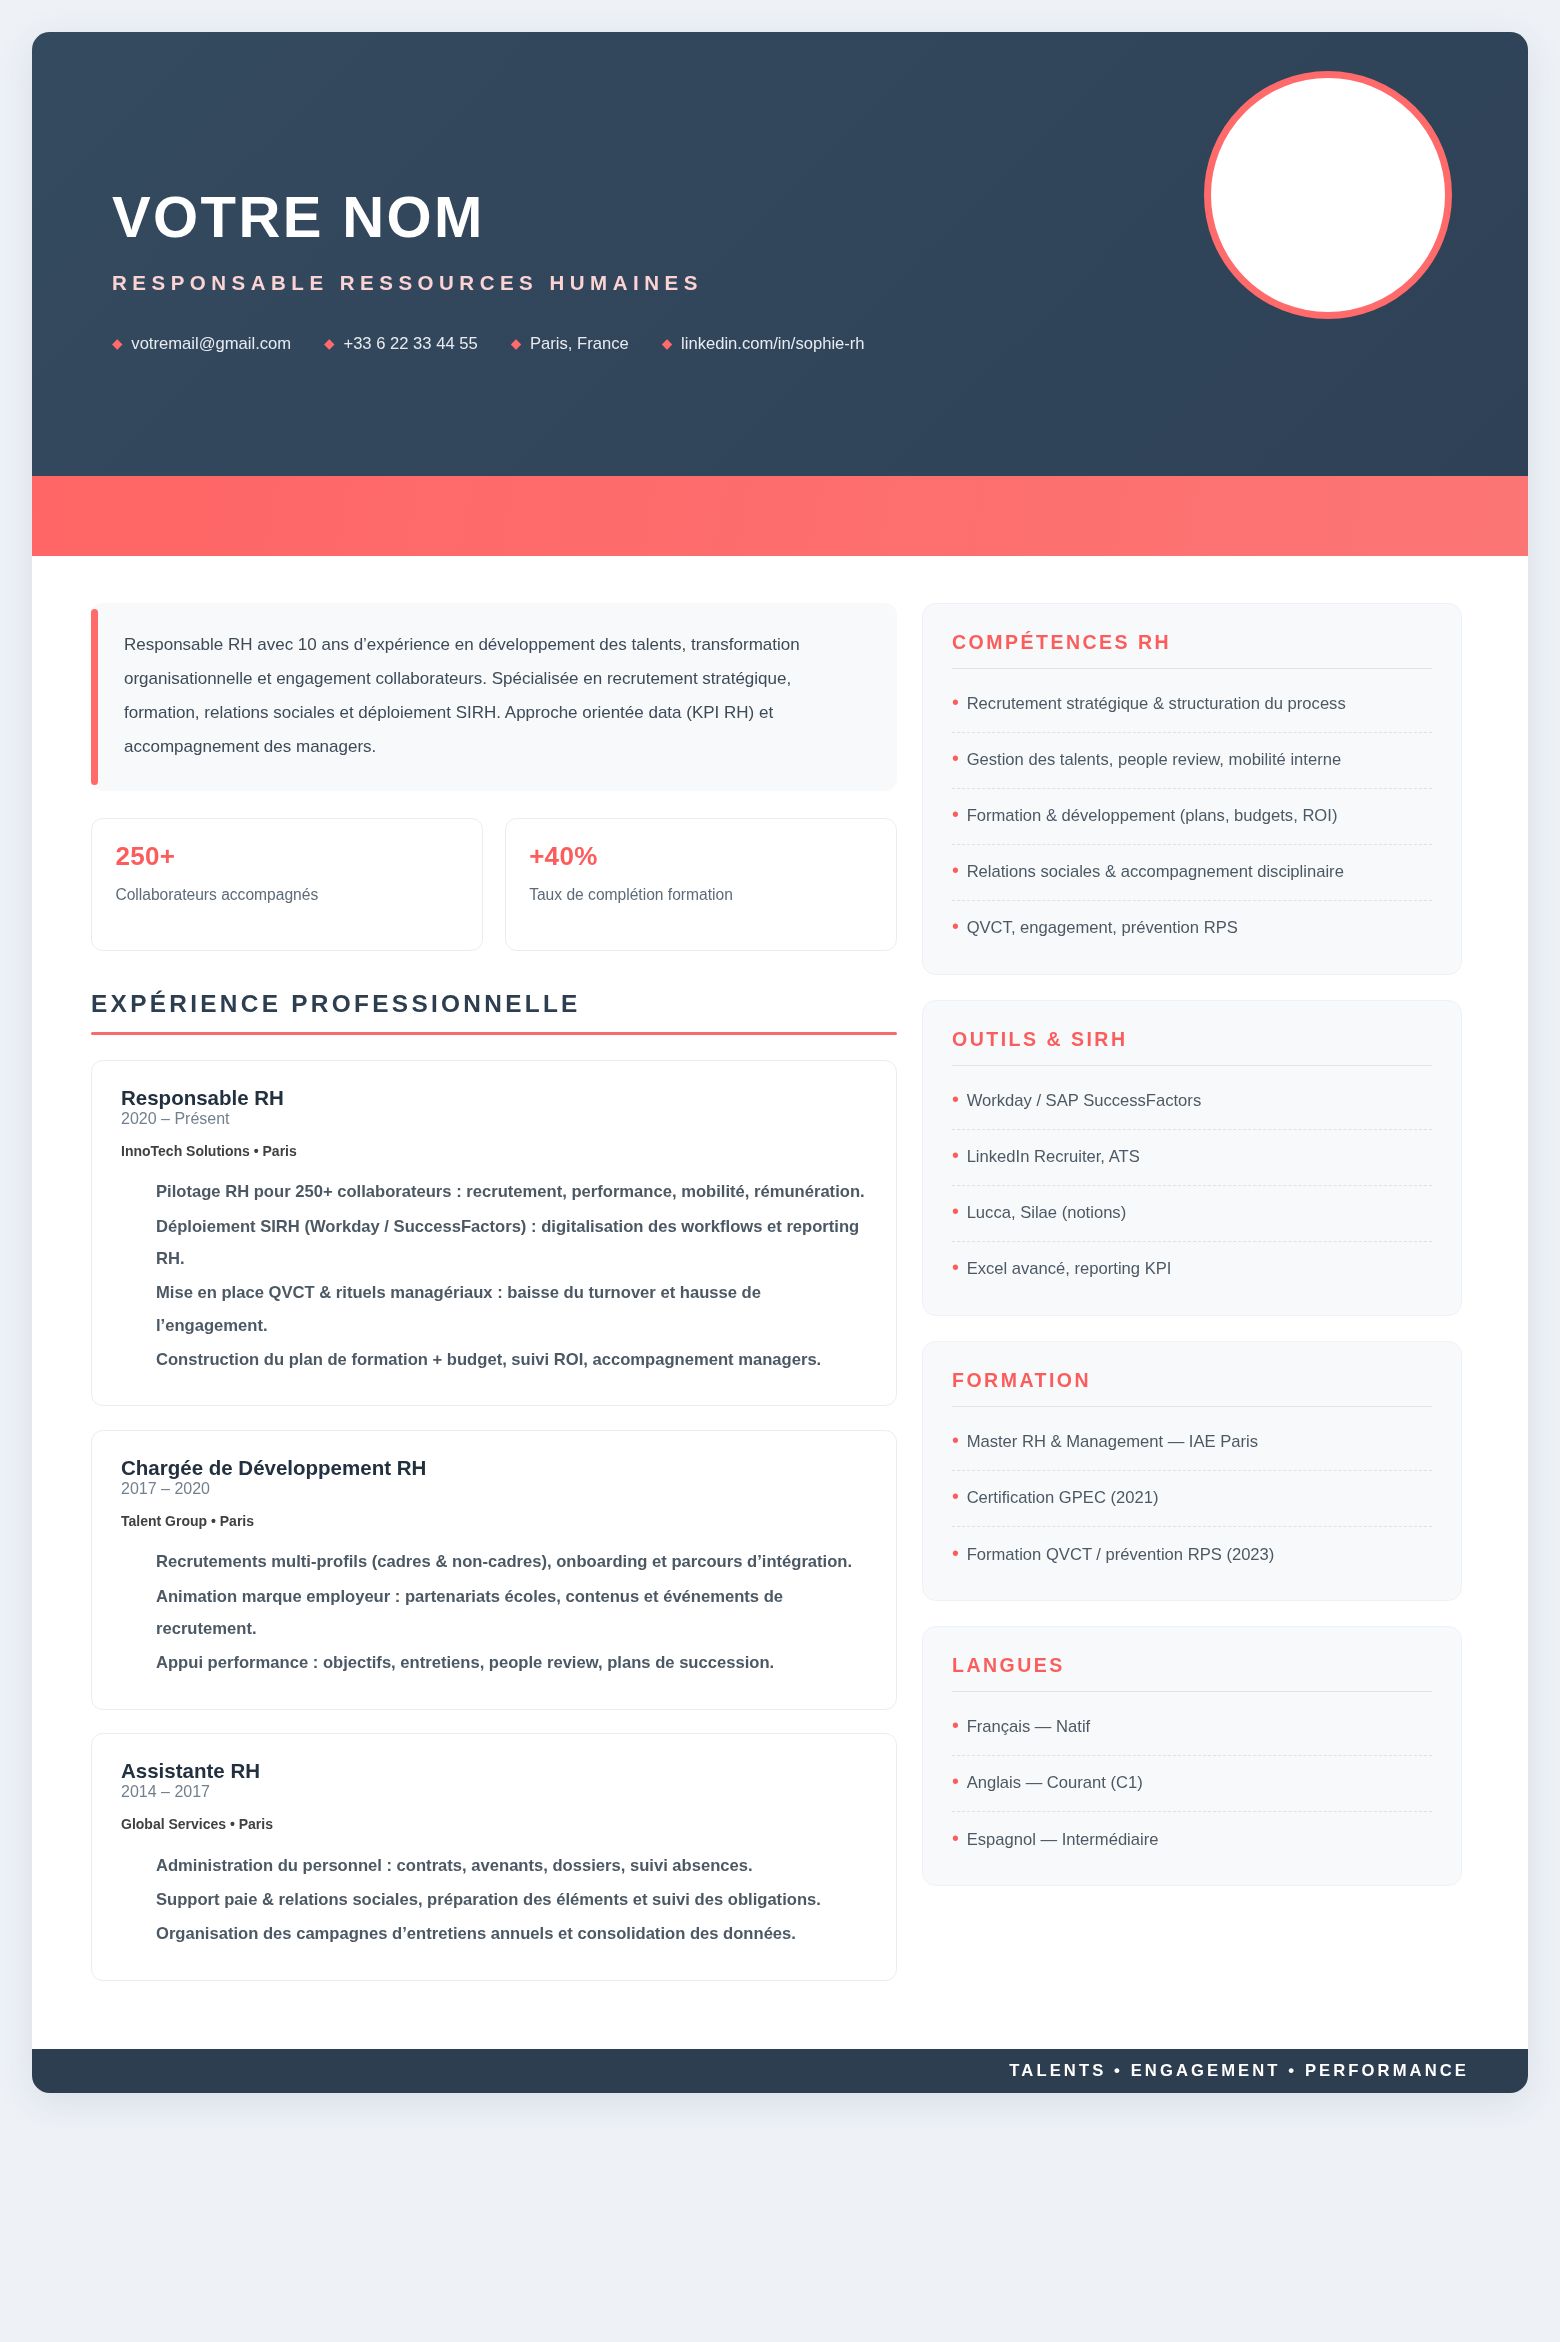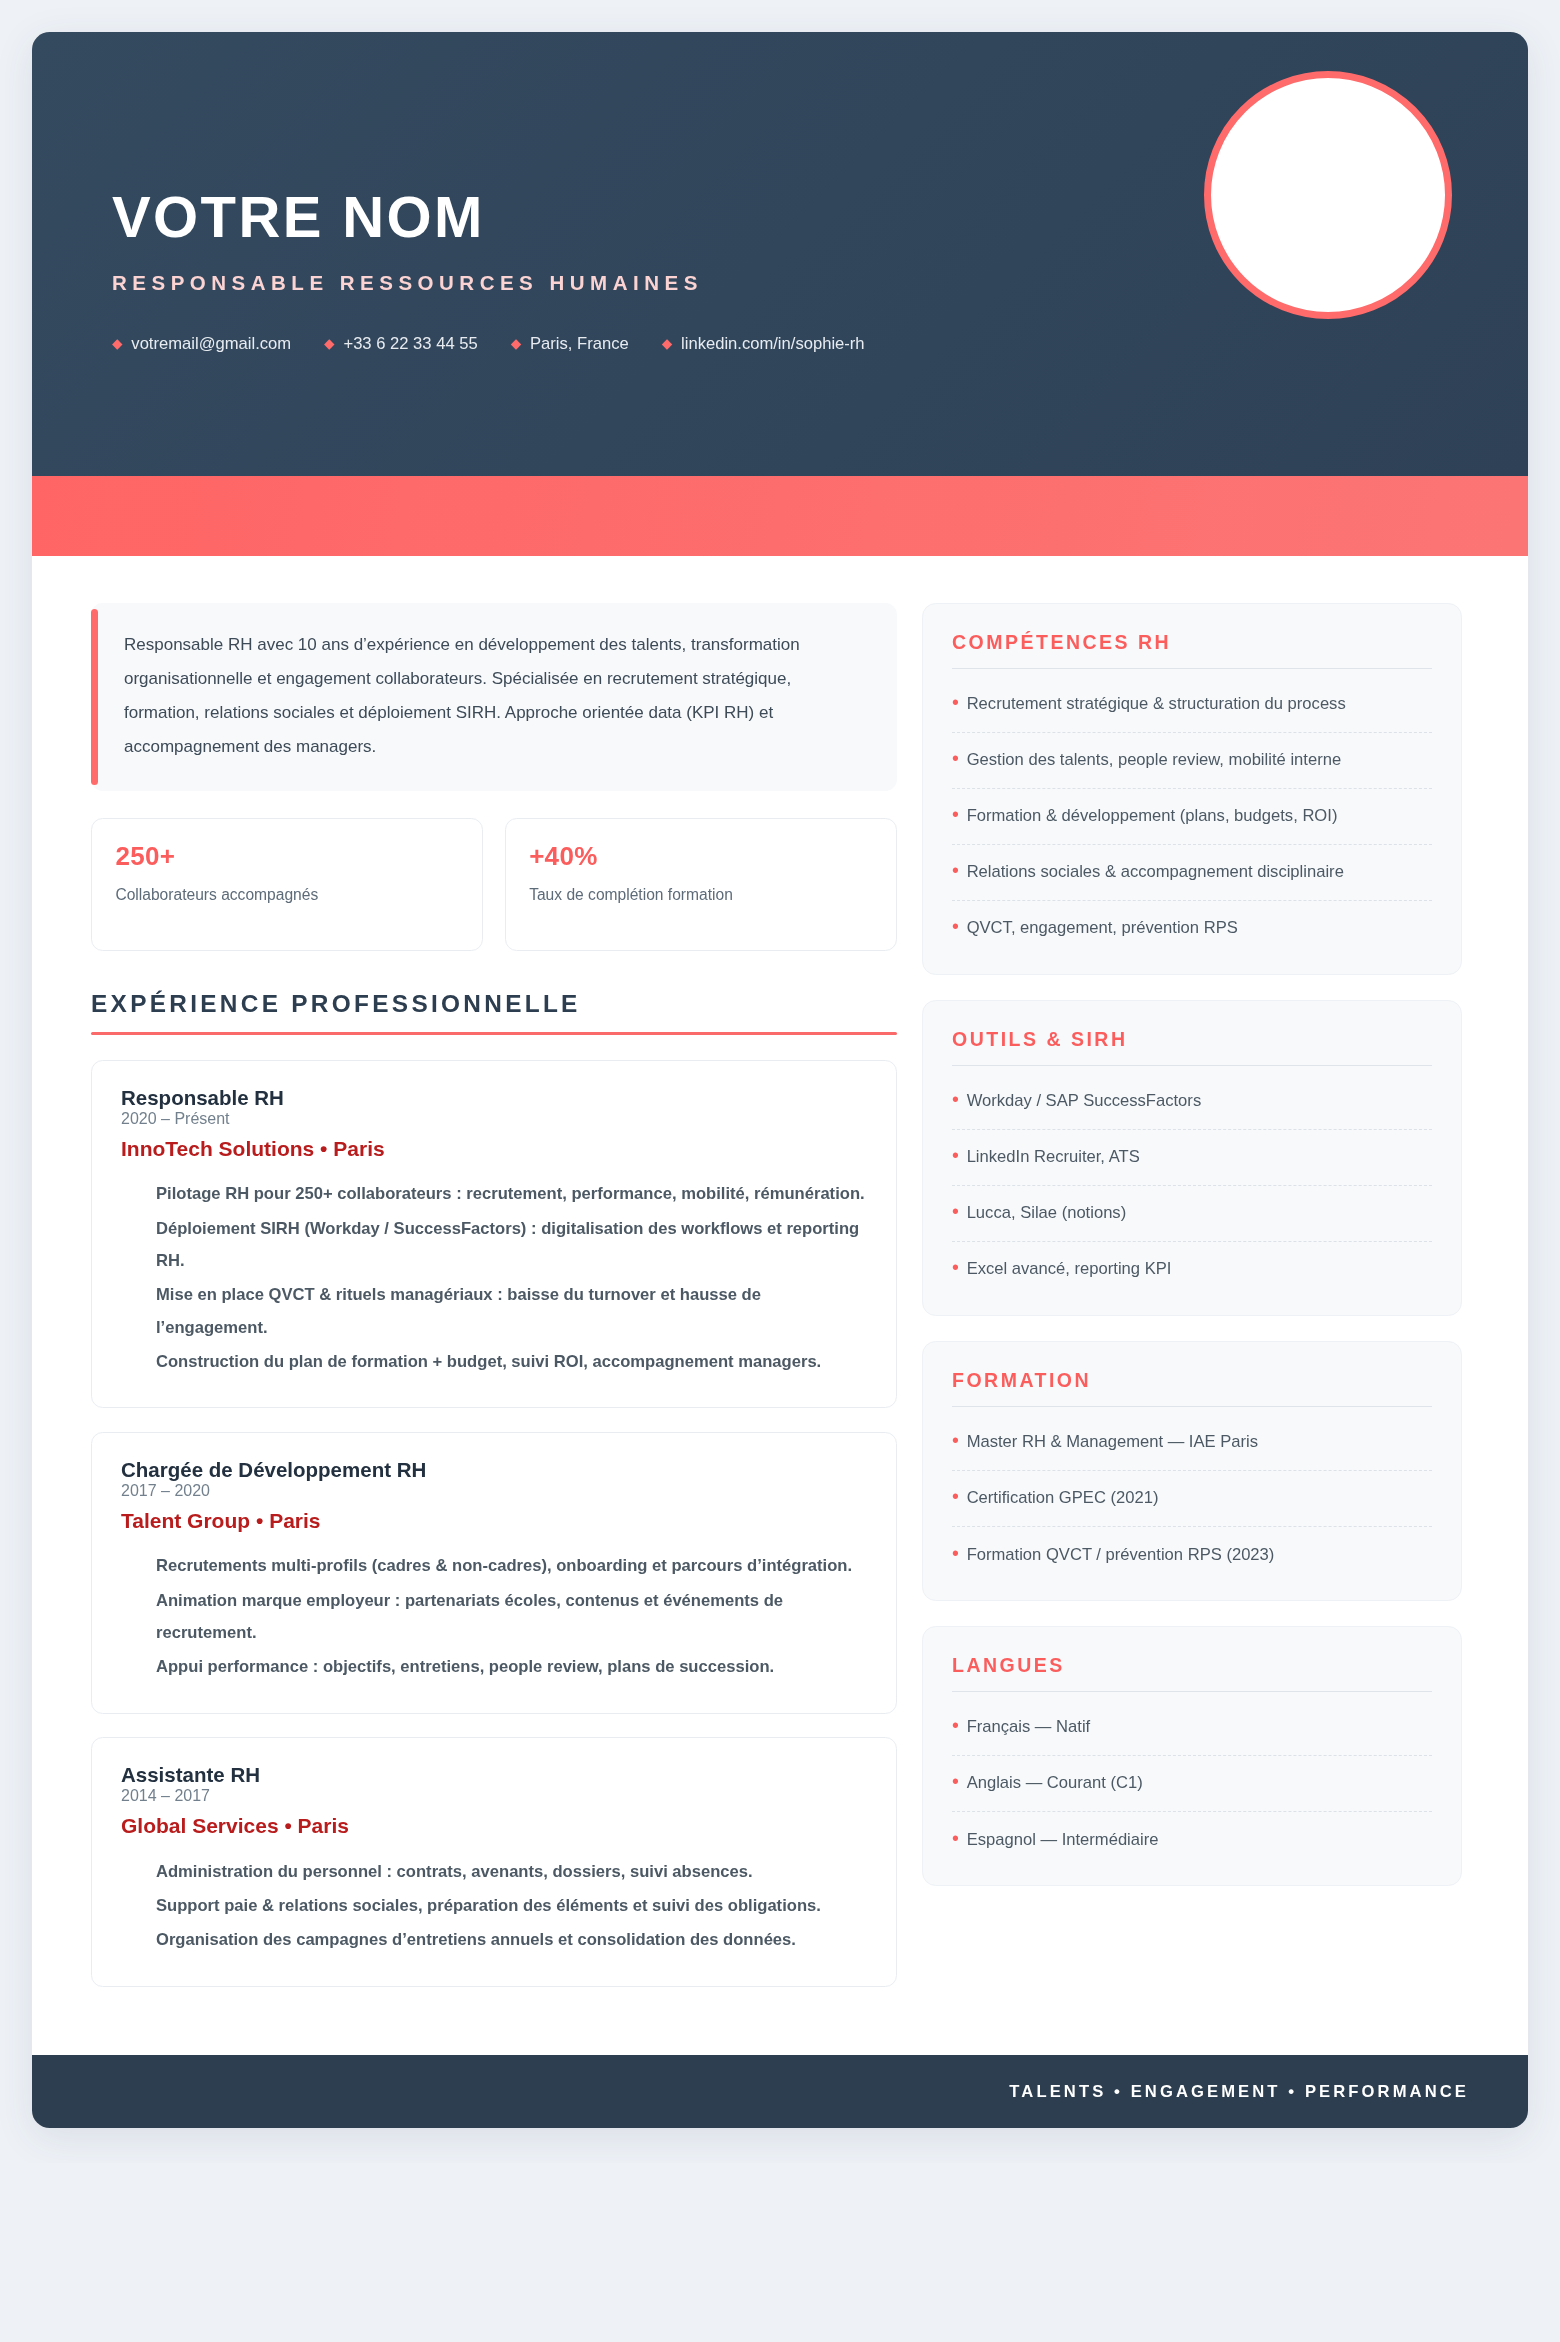--- a/index.html
+++ b/index.html
@@ -181,23 +181,23 @@
     color: #22303f;
     font-size: 20.5px;
     font-weight: 800;
   }
   .job-dates {
     color: #72808d;
     font-size: 16px;
     white-space: nowrap;
   }
   .job-company {
-    margin-top: 9px;
-    color: #b91c1c;
-    font-size: 21px;
+    margin-top: 15px;
+    color: #404040;
+    font-size: 14px;
     font-weight: 800;
   }
   .job-bullets {
     margin-top: 17.6px;
     padding-left: 35px;
     list-style: none;
     font-weight: bold;
   }
   .job-bullets li {
     color: #4c5964;
@@ -241,21 +241,21 @@
     color: #fb5d5d;
     font-size: 19.5px;
     line-height: 1.05;
     margin-right: 7.8px;
     flex: none;
   }
 
   
   .footer {
     margin-top: 45px;
-    height: 73px;
+    height: 44px;
     background: #2d3e50;
     display: flex;
     align-items: center;
     justify-content: flex-end;
     padding-right: 59px;
   }
   .footer-text {
     color: #ffffff;
     font-size: 16.6px;
     font-weight: 800;

